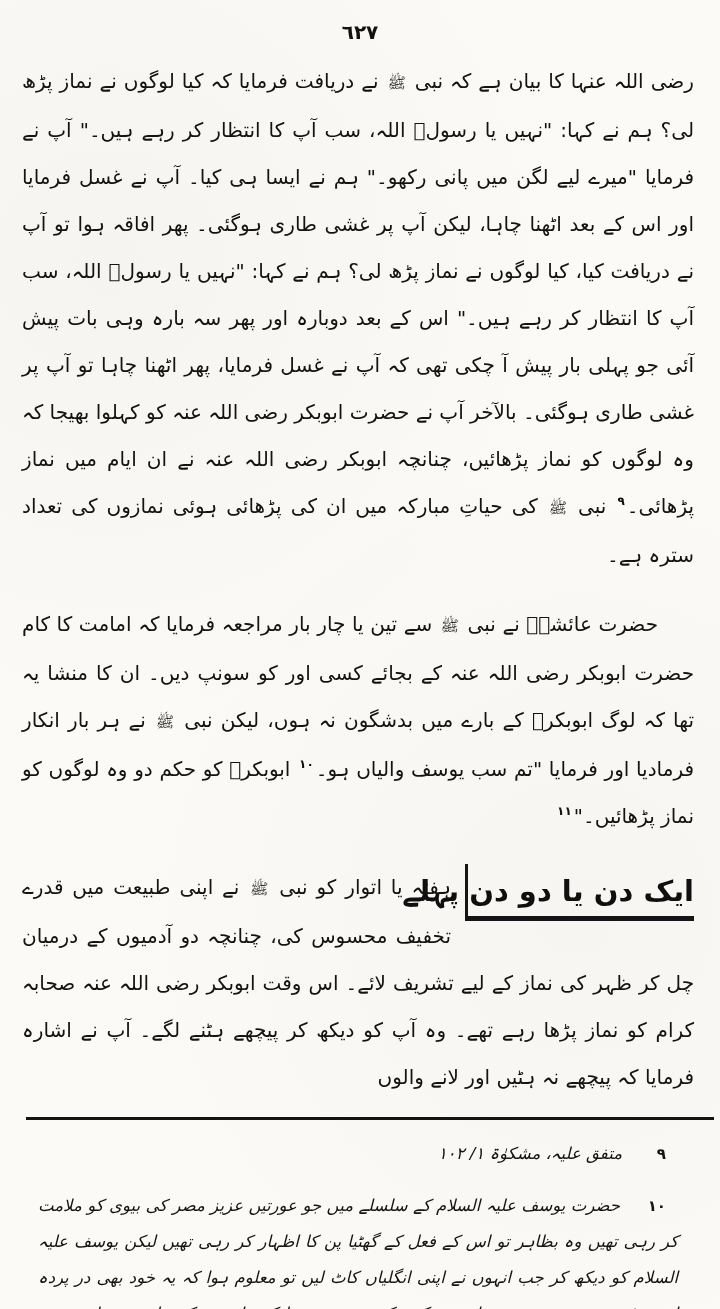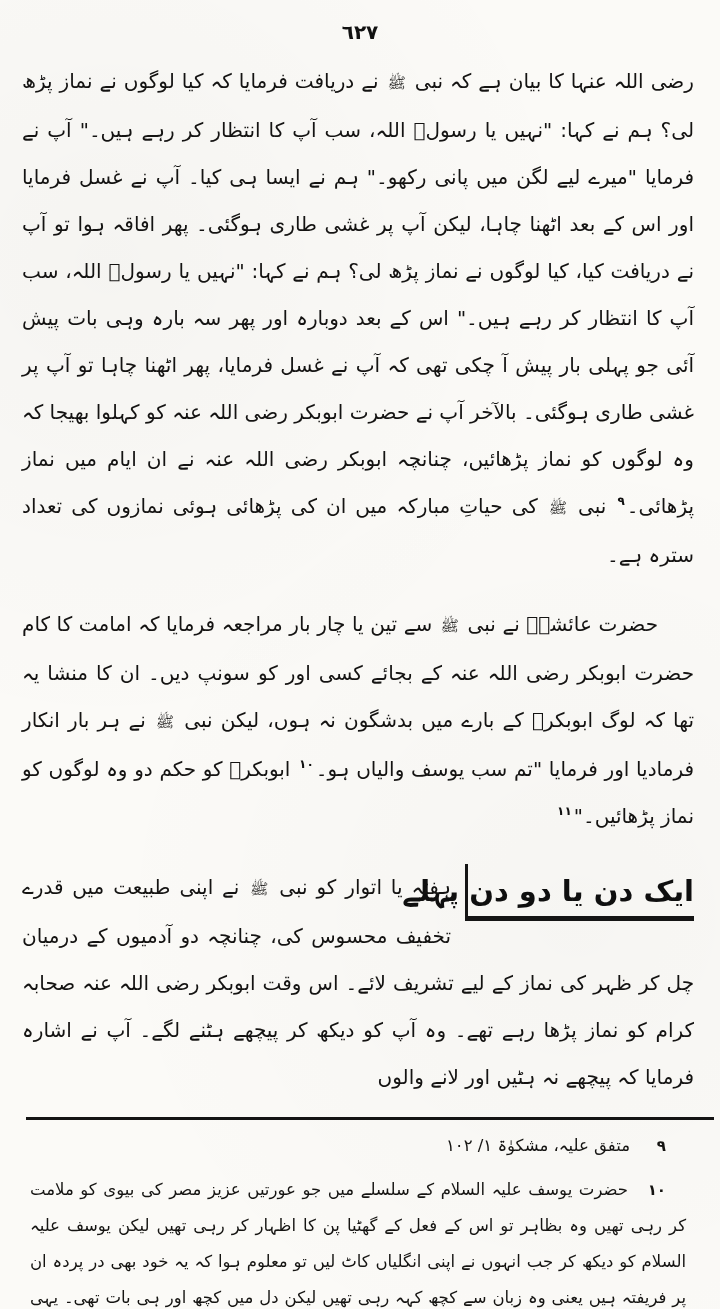--- a/index.html
+++ b/index.html
@@ -83,22 +83,23 @@
     color:#151412;
   }
   .fn{position:relative;}
   .fn .fn-marker{
     position:absolute;
     top:0;right:28px;
     font-weight:bold;
     font-size:15px;
   }
   .fn p.fn-text{
-    margin:8px;
+    margin:16px;
     text-align:justify;
+    font-style:italic;
   }
   .fn.fn-short p.fn-text{text-indent:56px;text-align:right;}
   .fn.fn-long p.fn-text{text-indent:58px;}
   .fn + .fn{margin-top:2px;}
 </style>
 </head>
 <body>
 
 <div class="page">
   <div class="scan-tint"></div>

